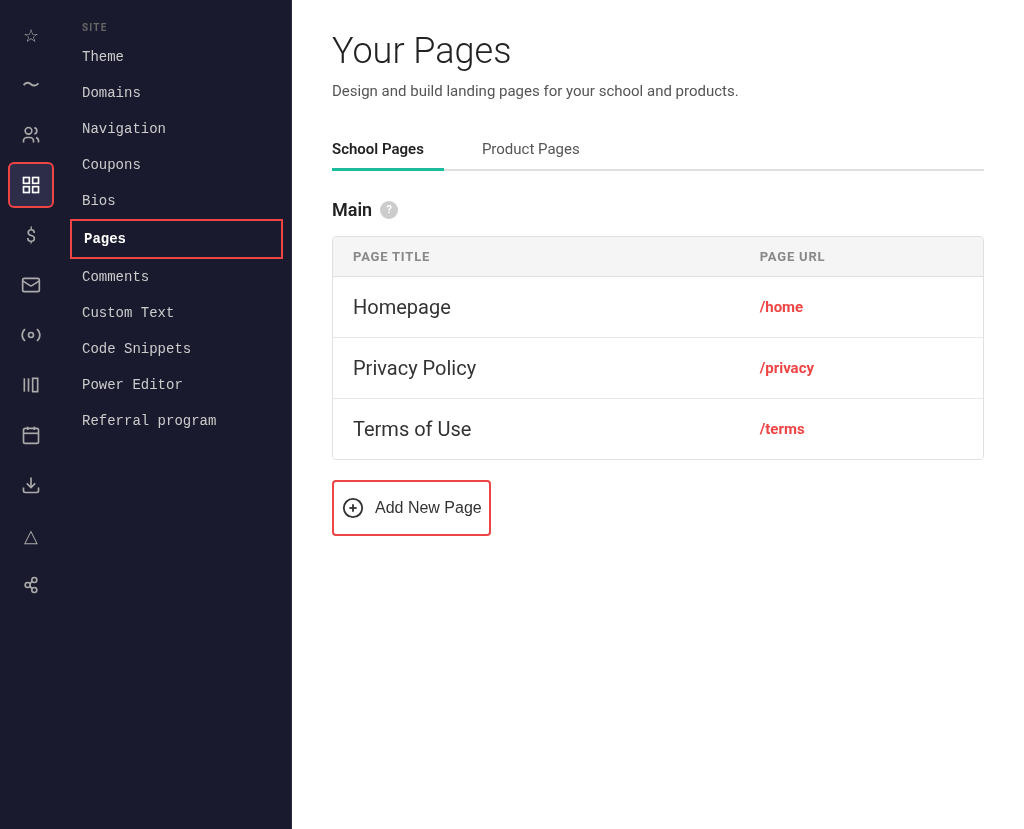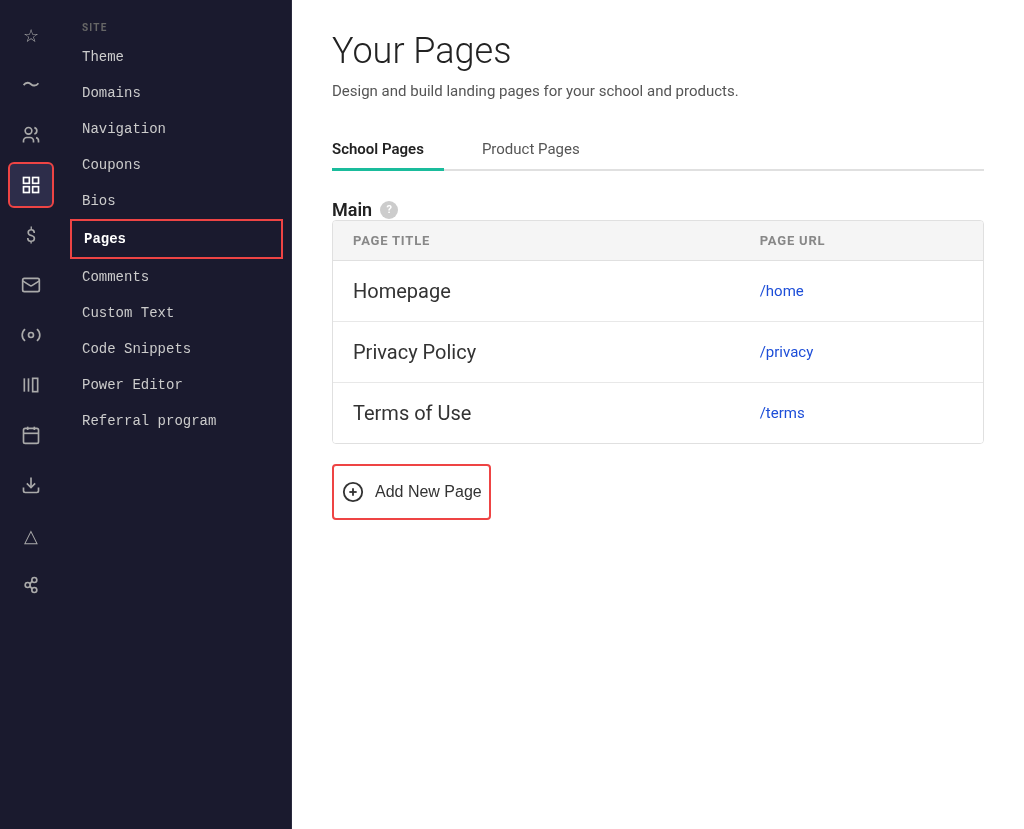--- a/index.html
+++ b/index.html
@@ -119,20 +119,21 @@
     }
 
     
     .section-heading {
       display: flex;
       align-items: center;
       gap: 8px;
       font-size: 18px;
       font-weight: 600;
       color: #222;
+      margin-bottom: 16px;
     }
     .help-icon {
       width: 18px;
       height: 18px;
       border-radius: 50%;
       background: #ccc;
       color: #fff;
       font-size: 11px;
       display: inline-flex;
       align-items: center;
@@ -173,21 +174,22 @@
     }
     .table-row:last-child { border-bottom: none; }
     .cell-title {
       flex: 2;
       font-size: 20px;
       color: #333;
     }
     .cell-url {
       flex: 1;
       font-size: 15px;
-      color: #1d4ed8;
+      color: #ef4444;
+      font-weight: bold;
     }
 
     
     .add-page-btn {
       display: inline-flex;
       align-items: center;
       gap: 10px;
       margin-top: 20px;
       padding: 14px 7px;
       border: 2px solid #e44;

